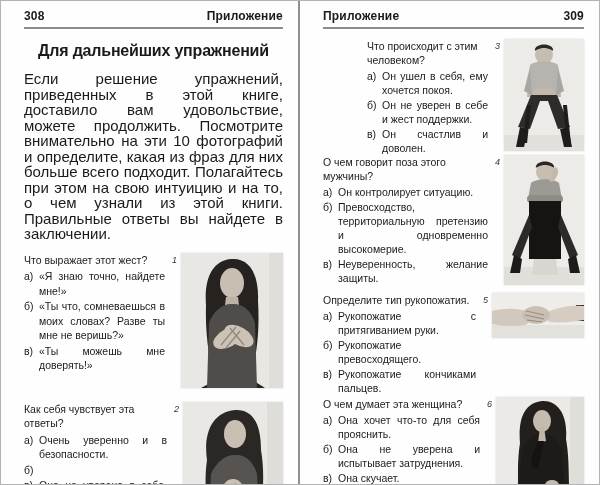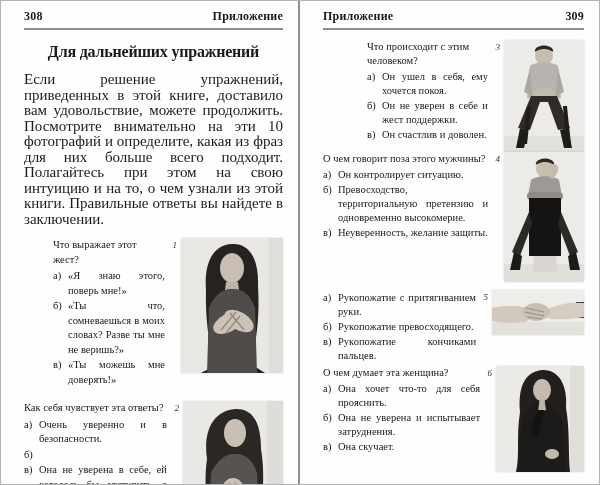--- a/index.html
+++ b/index.html
@@ -1,19 +1,19 @@
 <!DOCTYPE html>
 <html lang="ru"><head>
 <meta charset="utf-8">
 <style>
   html,body{margin:0;padding:0;background:#ffffff;}
   .spread{
     width:600px;height:485px;box-sizing:border-box;
     border:1px solid #b3b3b3;background:#fefefe;
-    display:flex;font-family:Liberation Serif, serif;
+    display:flex;font-family:Liberation Sans, sans-serif;
     color:#1a1a1a;overflow:hidden;
   }
   .page{width:299px;box-sizing:border-box;padding:8px 15px 0 23px;overflow:hidden;}
   .page-left{border-right:2px solid #8f8f8f;}
   .pagehead{
     display:flex;justify-content:space-between;align-items:baseline;
     font-size:12px;font-weight:bold;letter-spacing:.2px;
     padding-bottom:4px;border-bottom:2px solid #8d8d8d;
   }
   .title{
@@ -29,21 +29,21 @@
   .page-right .qtext{line-height:14px;}
   .q{margin:0 0 2px 0;}
   .opt{display:flex;margin-top:1px;}
   .opt .m{flex:none;width:15px;}
   .opt .t{flex:1;text-align:justify;}
   .figwrap{flex:none;display:flex;align-items:flex-start;}
   .fignum{font-size:9px;font-style:italic;color:#333;margin:2px 4px 0 0;min-width:7px;text-align:right;}
   .photo{margin:0;line-height:0;background:#eae8e5;box-shadow:0 0 2px rgba(0,0,0,.15);}
   .photo svg{display:block;}
   
-  .qb-1{margin-top:11px;min-height:135px;margin-left:29px;}
+  .qb-1{margin-top:11px;min-height:135px;}
   .qb-2{margin-top:14px;}
   .qb-3{margin-top:10px;min-height:112px;margin-left:44px;}
   .qb-4{margin-top:0;min-height:130px;}
   .qb-5{margin-top:8px;min-height:74px;}
   .qb-6{margin-top:2px;}
 </style>
 </head>
 <body>
 
 <div class="spread">
@@ -56,21 +56,21 @@
 
     <h1 class="title">Для дальнейших упражнений</h1>
 
     <p class="intro">Если решение упражнений, приведенных в этой книге, доставило вам удовольствие, можете продолжить. Посмотрите внимательно на эти 10 фотографий и определите, какая из фраз для них больше всего подходит. Полагайтесь при этом на свою интуицию и на то, о чем узнали из этой книги. Правильные ответы вы найдете в заключении.</p>
 
     <div class="qblock qb-1">
       <div class="qtext">
         <p class="q">Что выражает этот жест?</p>
         <div class="opt">
           <span class="m">а)</span>
-          <span class="t">«Я знаю этого, поверь мне!»</span>
+          <span class="t">«Я знаю точно, найдете мне!»</span>
         </div>
         <div class="opt">
           <span class="m">б)</span>
           <span class="t">«Ты что, сомневаешься в моих словах? Разве ты мне не веришь?»</span>
         </div>
         <div class="opt">
           <span class="m">в)</span>
           <span class="t">«Ты можешь мне доверять!»</span>
         </div>
       </div>
@@ -217,20 +217,21 @@
             <path d="M10 100 L6 118 L16 118 L18 104 Z" fill="#1d1b19"></path>
             <path d="M72 100 L76 118 L66 118 L64 104 Z" fill="#1d1b19"></path>
             <path d="M30 104 L28 120 L54 120 L52 104 Z" fill="#d9d6d1"></path>
           </svg>
         </figure>
       </div>
     </div>
 
     <div class="qblock qb-5">
       <div class="qtext">
+        <p class="q">Определите тип рукопожатия.</p>
         <div class="opt">
           <span class="m">а)</span>
           <span class="t">Рукопожатие с притягиванием руки.</span>
         </div>
         <div class="opt">
           <span class="m">б)</span>
           <span class="t">Рукопожатие превосходящего.</span>
         </div>
         <div class="opt">
           <span class="m">в)</span>

